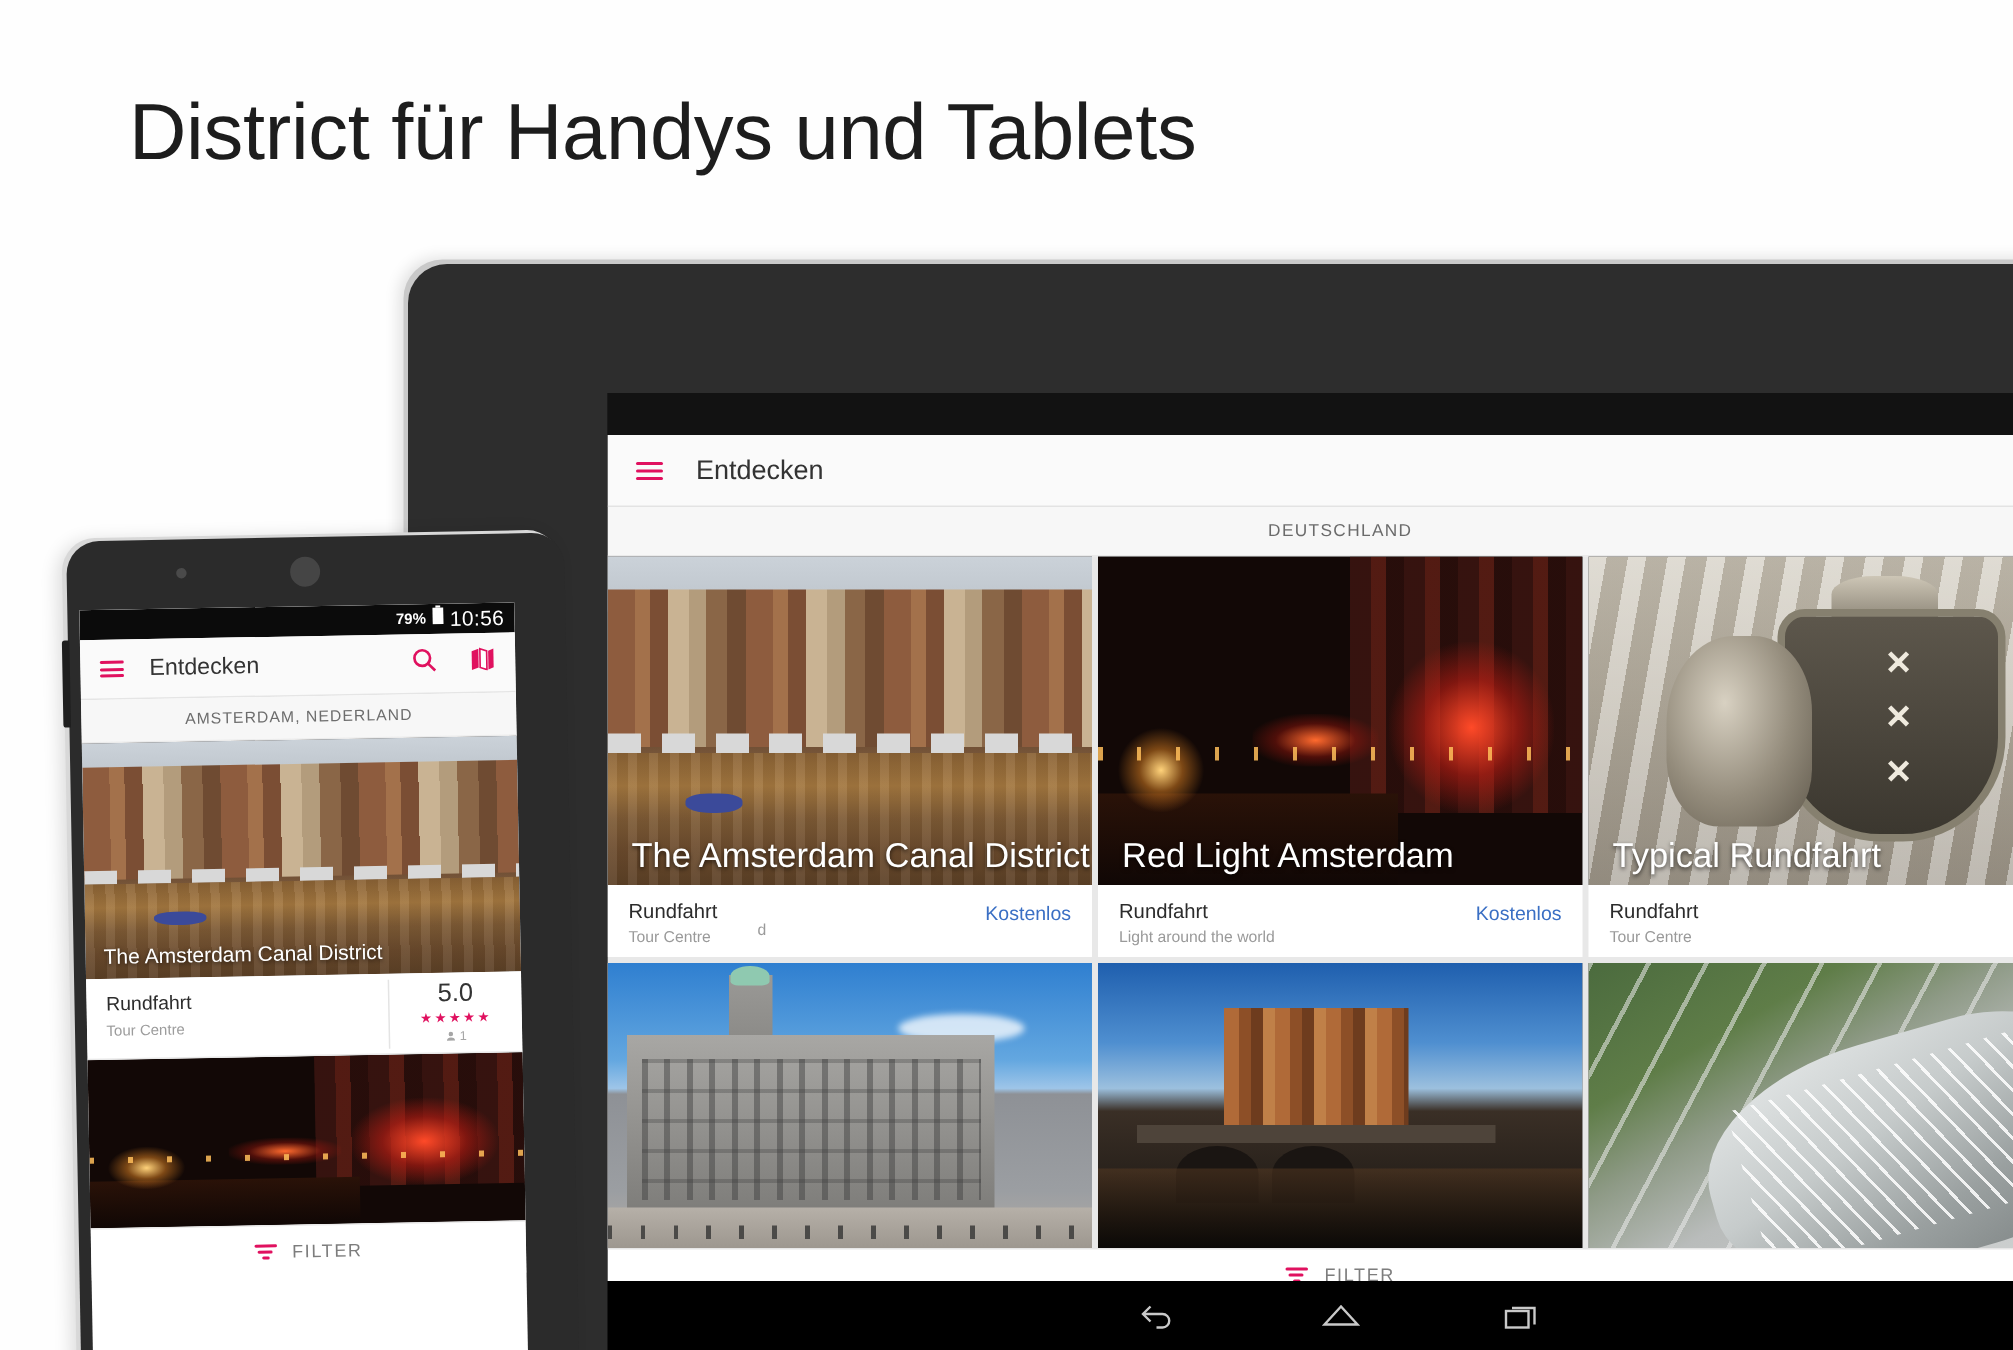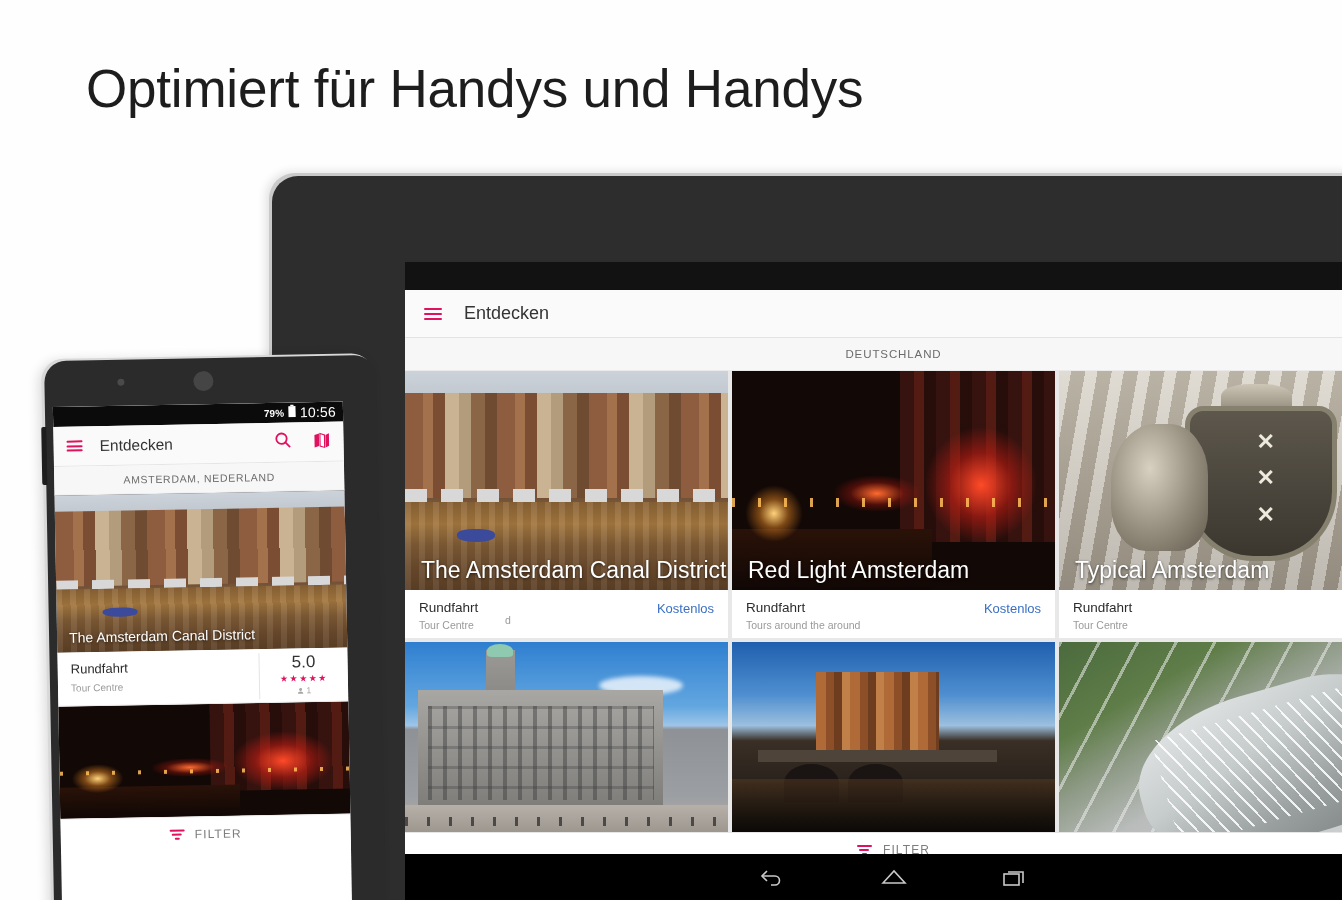--- a/index.html
+++ b/index.html
@@ -317,21 +317,21 @@
       transform:rotate(-16deg);}
 
   
   .nav-back svg, .nav-home svg, .nav-rec svg { display:block; }
 </style>
 </head>
 <body>
 
 <div id="stage">
 
-  <div class="headline">Optimiert für Handys und Handys</div>
+  <div class="headline">District für Handys und Tablets</div>
 
   <div id="tablet">
 
     <div id="tablet-screen">
       <div class="tab-blackstrip"></div>
 
       <div class="tab-app">
 
         <div class="tab-appbar">
           <span class="hamb">
@@ -387,21 +387,21 @@
                     <div class="canalw"></div>
                   <div class="glowB"></div>
                     <div class="glowC"></div>
                     <div class="glowA"></div>
                   <div class="lamps"></div>
                 </div>
                 <div class="cap">Red Light Amsterdam</div>
               </div>
               <div class="tab-meta">
                 <div class="m1">Rundfahrt</div>
-                <div class="m2">Tours around the around</div>
+                <div class="m2">Light around the world</div>
                 <div class="price">Kostenlos</div>
               </div>
             </div>
             <div class="tab-card">
               <div class="tab-photo2">
                 <div class="img-bridge">
                   <div class="hs"></div>
                     <div class="deck"></div>
                   <div class="arch1"></div>
                     <div class="arch2"></div>
@@ -418,21 +418,21 @@
                   <div class="rays"></div>
                     <div class="crown"></div>
                   <div class="shield"></div>
                   <div class="xs">
                       <span>✕</span>
                       <span>✕</span>
                       <span>✕</span>
                     </div>
                   <div class="lion"></div>
                 </div>
-                <div class="cap">Typical Amsterdam</div>
+                <div class="cap">Typical Rundfahrt</div>
               </div>
               <div class="tab-meta">
                 <div class="m1">Rundfahrt</div>
                 <div class="m2">Tour Centre</div>
               </div>
             </div>
             <div class="tab-card">
               <div class="tab-photo2">
                 <div class="img-arena">
                   <div class="roads"></div>

